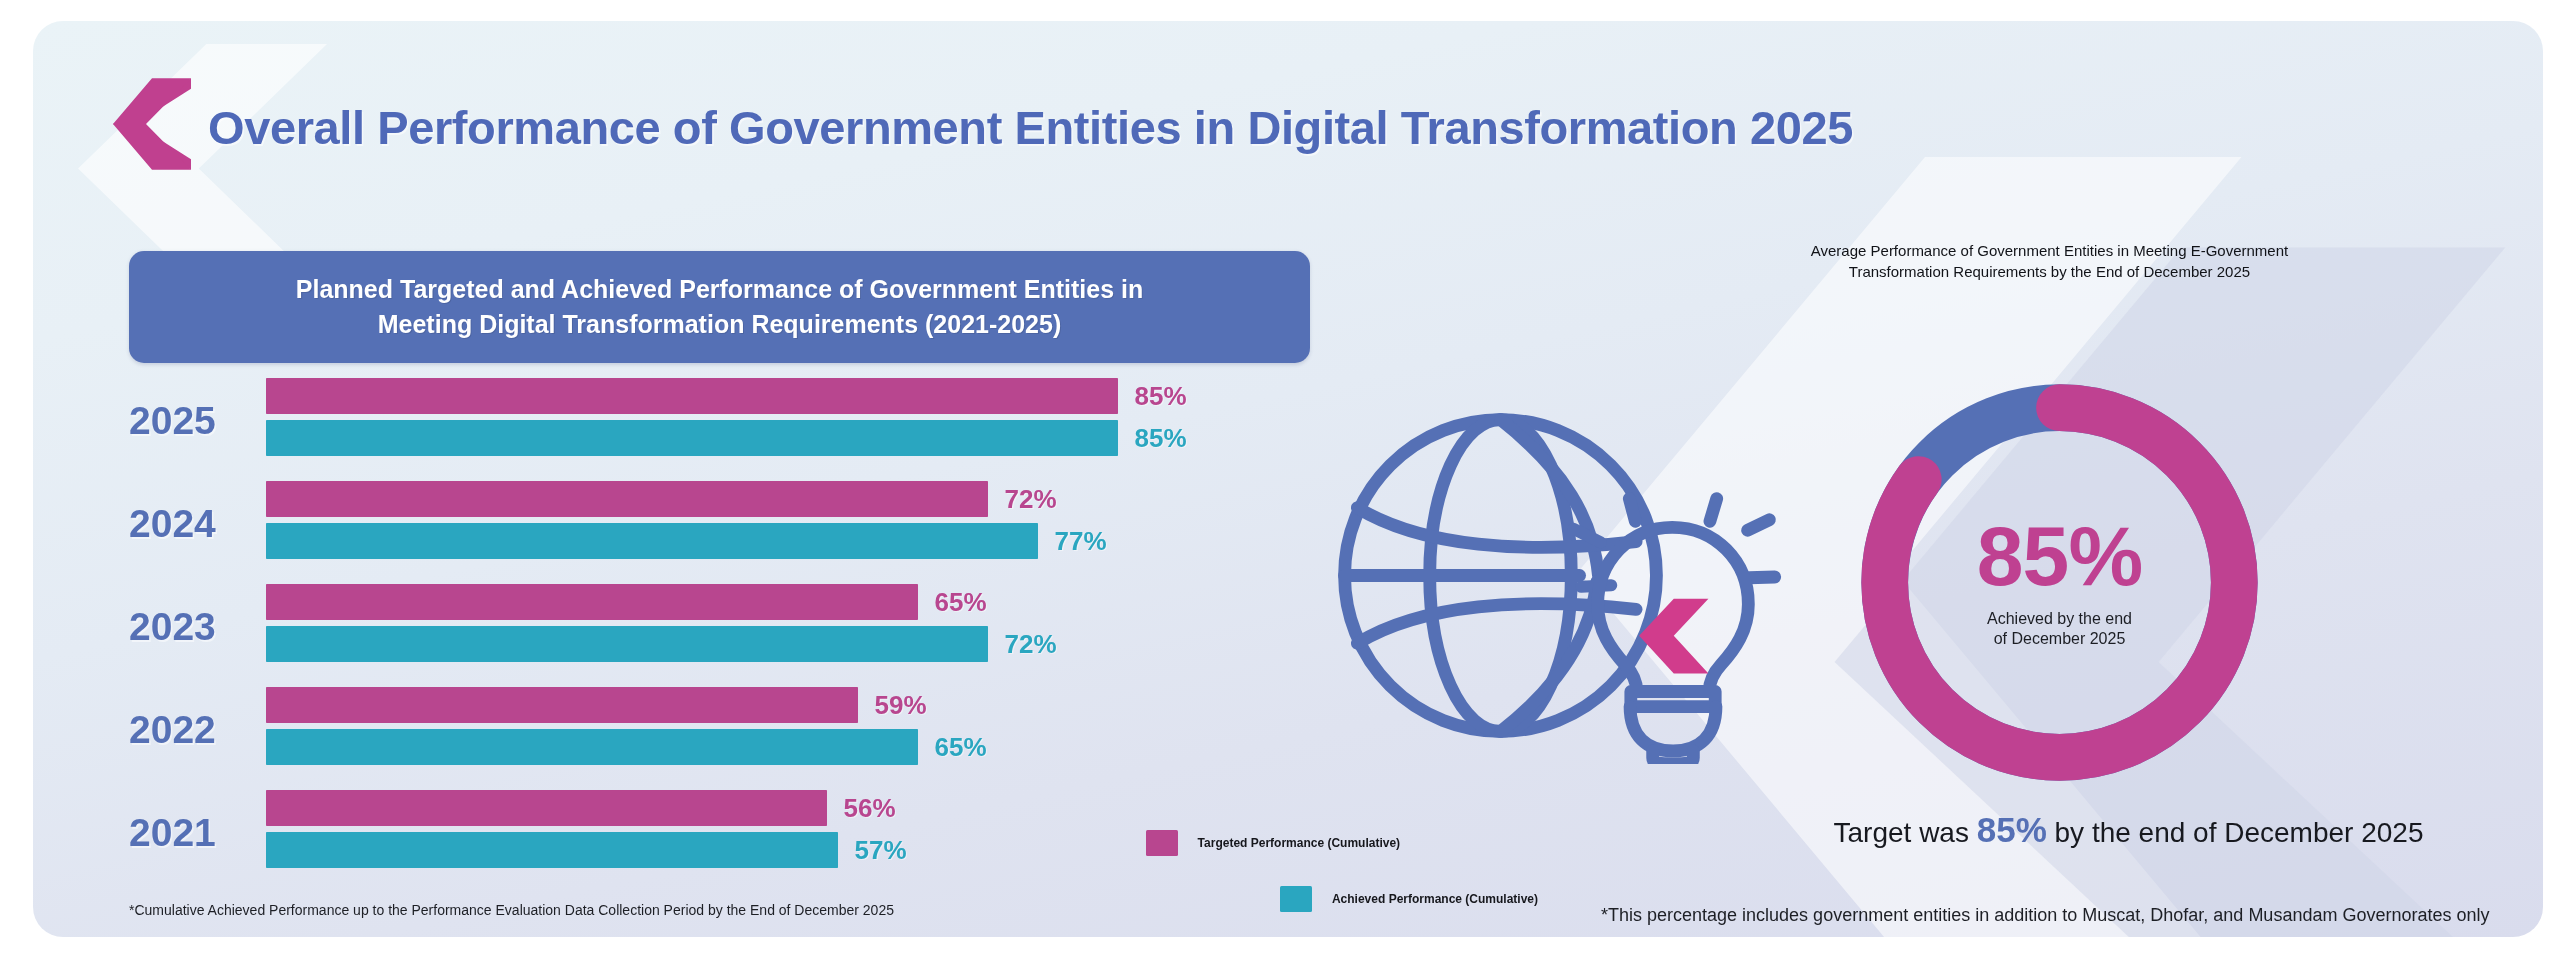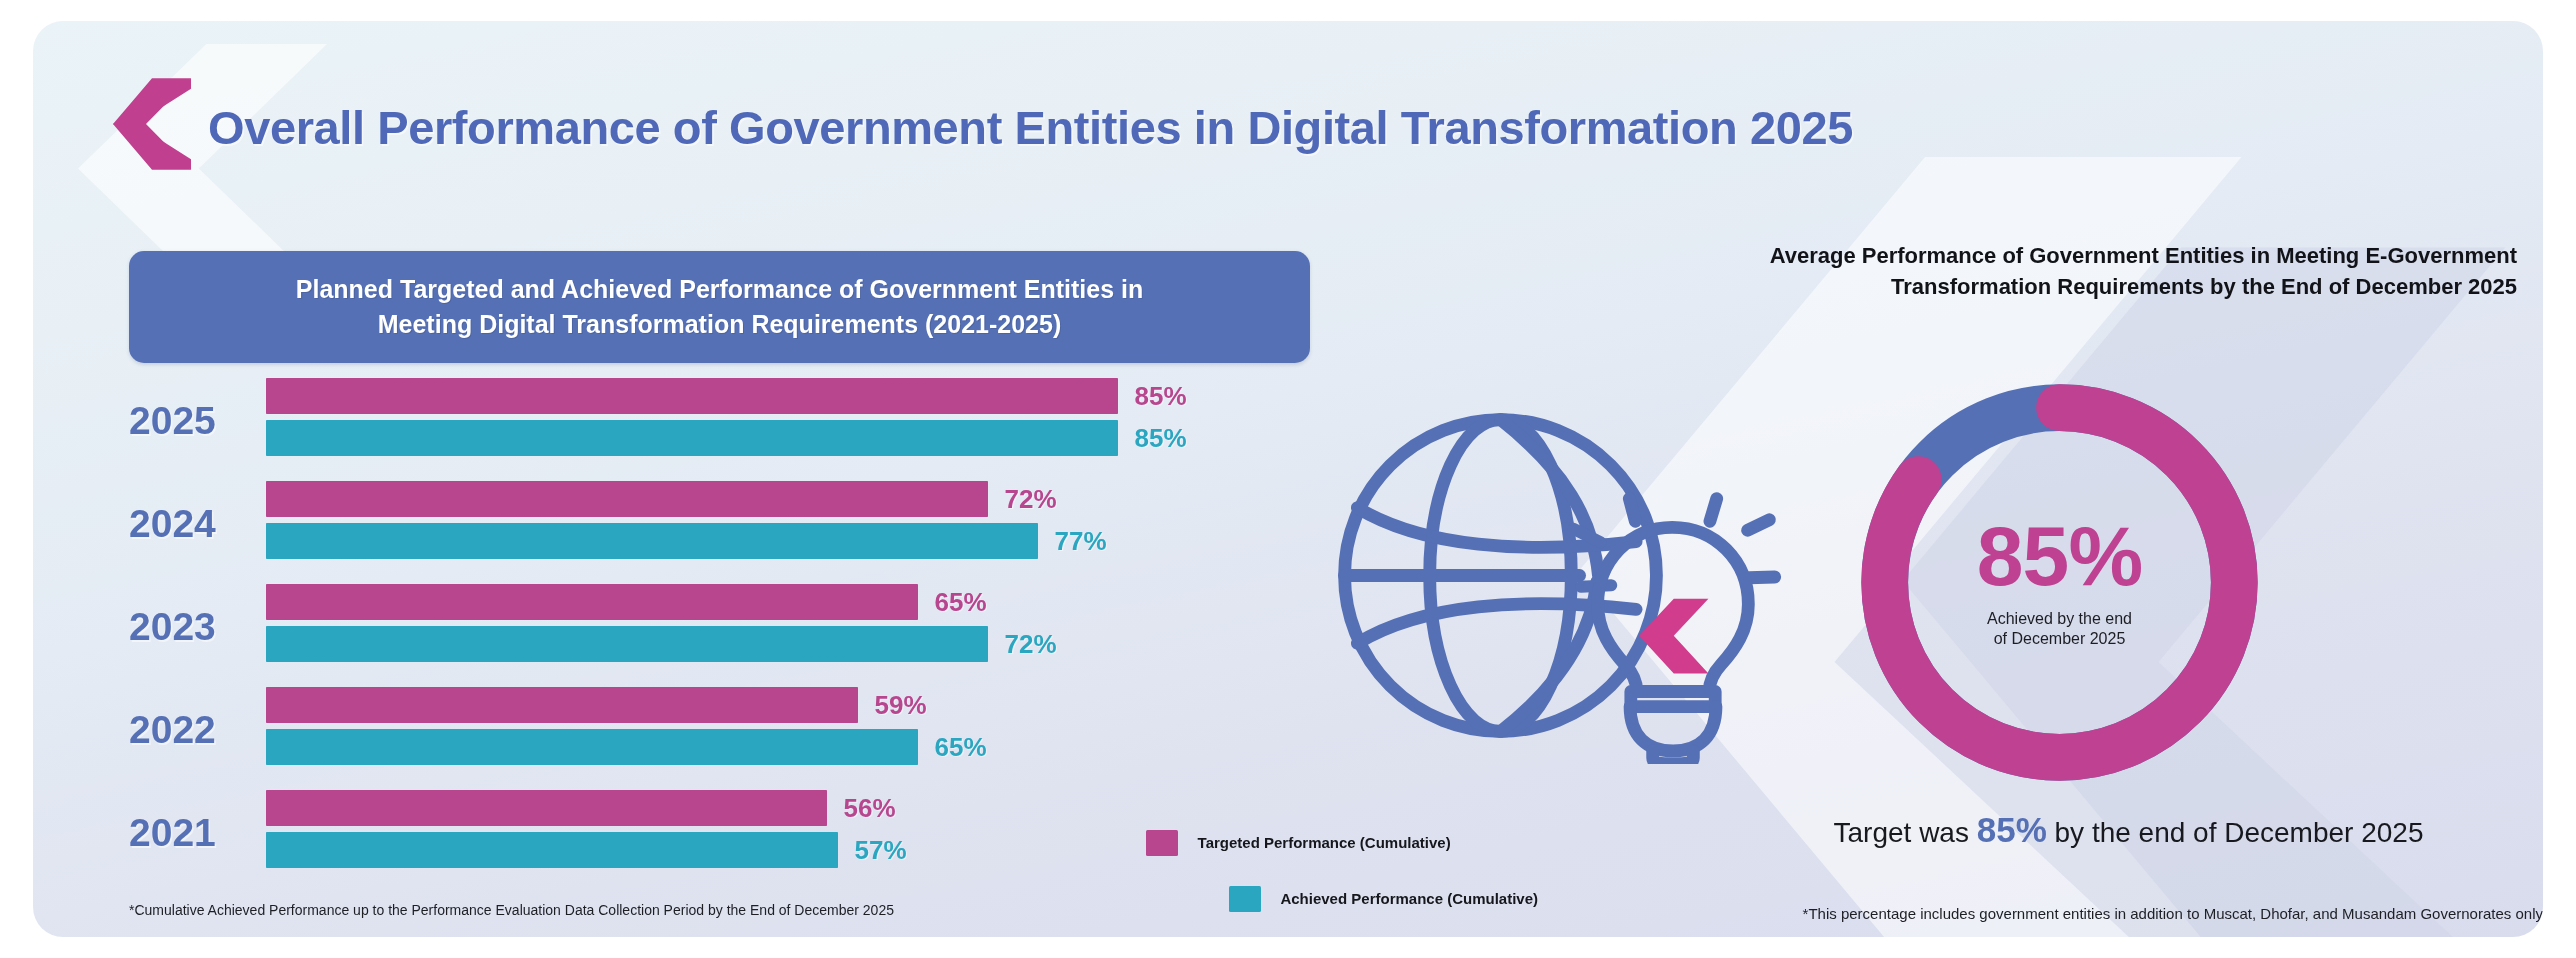--- a/index.html
+++ b/index.html
@@ -63,51 +63,51 @@
   }
   .blabel.t{color:#b8468f;}
   .blabel.a{color:#2aa6c0;}
 
   .legend{position:absolute;left:1113px;top:807px;width:392px;}
   .lgrow{display:flex;align-items:center;height:29px;}
   .lgrow + .lgrow{margin-top:27px;justify-content:flex-end;}
   .lgsw{width:32px;height:26px;border-radius:1.5px;flex:0 0 auto;}
   .lgsw.t{background:#b8468f;}
   .lgsw.a{background:#2aa6c0;}
-  .lgtx{margin-left:19.6px;font-size:15px;font-weight:bold;color:#16171c;white-space:nowrap;}
+  .lgtx{margin-left:19.6px;font-size:12px;font-weight:bold;color:#16171c;white-space:nowrap;}
 
   .foot-l{
     position:absolute;left:96px;top:881px;
     font-size:14px;color:#1d1f25;white-space:nowrap;
   }
 
   
   .rhead{
     position:absolute;left:1549px;top:219px;width:935px;
-    text-align:right;font-size:22px;font-weight:bold;color:#111318;
+    text-align:center;font-size:15px;font-weight:normal;color:#111318;
     line-height:1.42;
   }
   .globe{position:absolute;left:1298px;top:366px;width:452px;height:377px;}
   .donut{position:absolute;left:1808px;top:343px;width:437px;height:437px;}
   .donut-center{
     position:absolute;left:1808px;top:343px;width:437px;height:437px;
     display:flex;flex-direction:column;align-items:center;justify-content:center;
     pointer-events:none;
   }
   .dpct{font-size:84px;font-weight:bold;color:#bf4191;line-height:.96;letter-spacing:-0.8px;}
   .dsub{margin-top:12px;font-size:16px;color:#1c1e24;text-align:center;line-height:1.24;}
 
   .target-line{
     position:absolute;left:1711px;top:789px;width:769px;
     text-align:center;font-size:28px;color:#17191f;white-space:nowrap;
   }
   .target-line .big{font-size:35px;font-weight:bold;color:#5570b5;}
   .foot-r{
     position:absolute;left:1568px;top:884px;width:942px;
-    font-size:15px;color:#1d1f25;white-space:nowrap;text-align:right;
+    font-size:18px;color:#1d1f25;white-space:nowrap;text-align:left;
   }
 </style>
 </head>
 <body>
 
 <div class="canvas">
   <div class="card">
 
     <div class="wm" style="left:1470px;top:136px;">
       <svg width="1055" height="829" viewBox="0 0 1400 1100">

